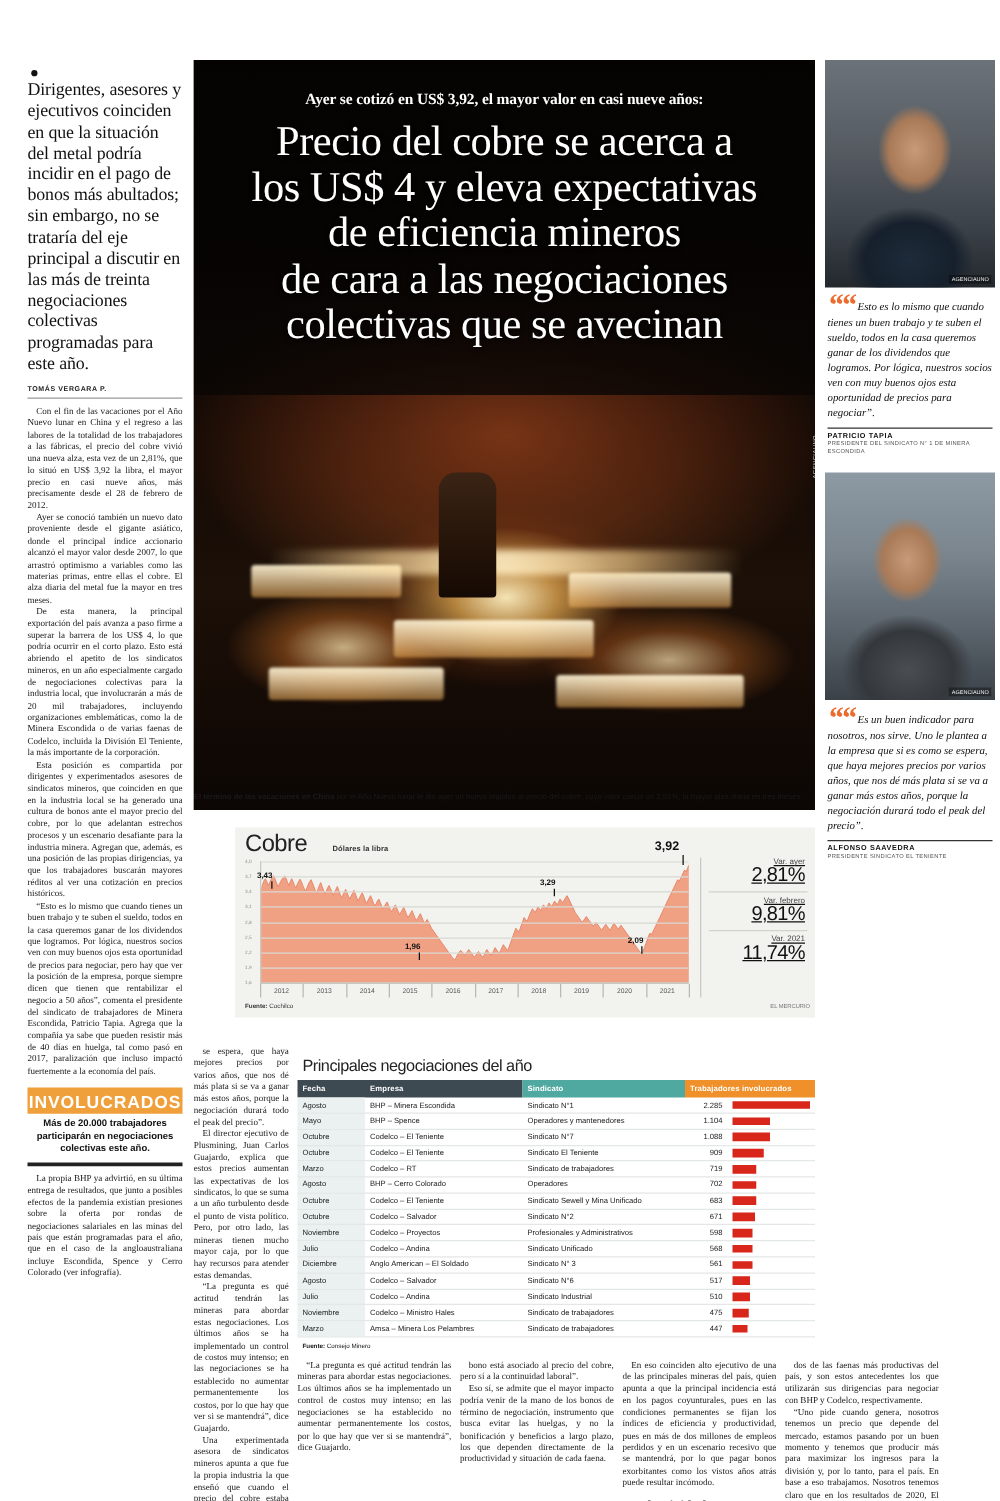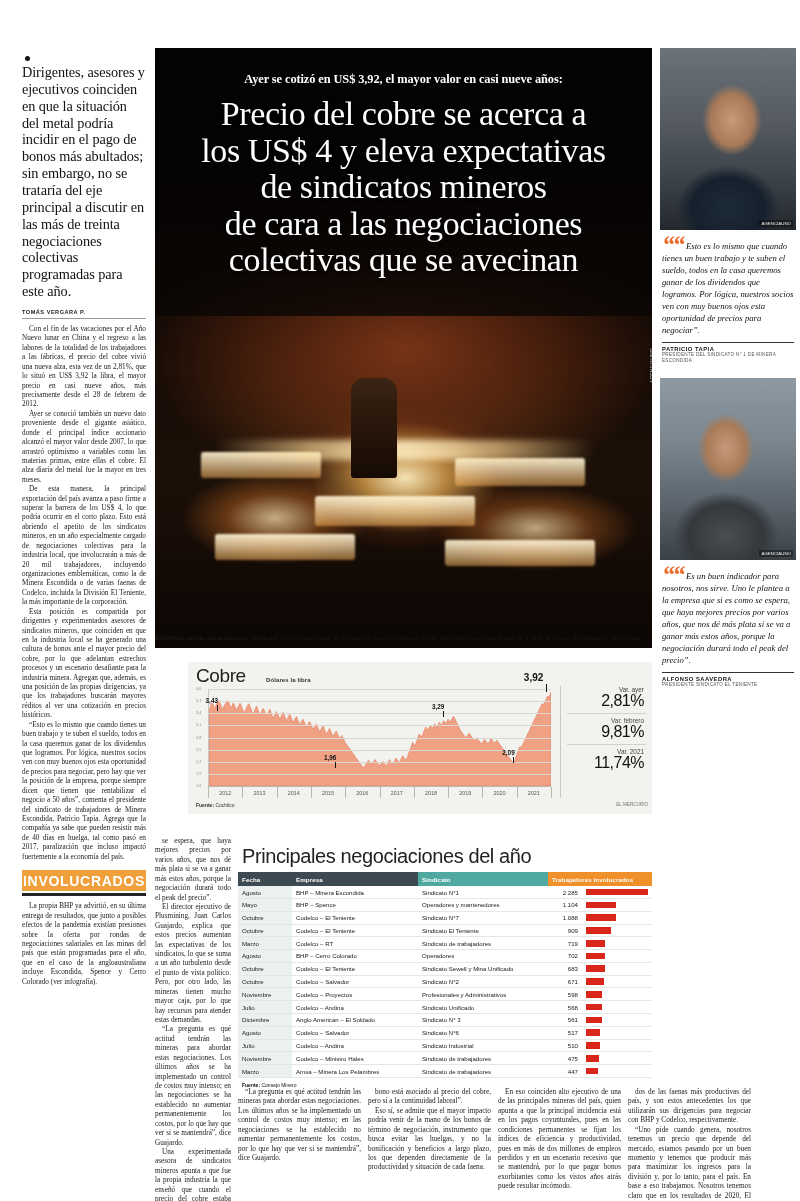--- a/index.html
+++ b/index.html
@@ -168,21 +168,21 @@
     white-space:nowrap;
   }
   .marker.big { font-size:10px; }
   .marker-stem {
     position:absolute; width:0; border-left:0.8px solid #111;
   }
   .var-panel {
     position:absolute; left:372px; top:24px; width:86px; height:112px;
     border-left:0.7px solid #c9c9c4; padding-left:6px;
   }
-  .var-block { text-align:right; padding-right:2px; }
+  .var-block { text-align:right; padding-right:2px;text-decoration:underline; }
   .var-label {
     font-family:"Liberation Sans", sans-serif; font-size:6.4px; color:#444;
     margin-bottom:0px;
   }
   .var-value {
     font-family:"Liberation Sans", sans-serif; font-size:16px; color:#111;
     letter-spacing:-0.5px; line-height:1.05;
   }
   .var-sep { height:0; border-top:0.7px solid #d2d2cd; margin:3px 0 3px 0; }
   .chart-source {
@@ -194,21 +194,21 @@
     position:absolute; right:4px; top:140px;
     font-family:"Liberation Sans", sans-serif; font-size:4.6px; color:#777;
   }
 
   
   .table-panel {
     position:absolute; left:238px; top:800px; width:414px; height:240px;
     background:#ffffff;
   }
   .tbl-title {
-    font-family:"Liberation Sans", sans-serif; font-size:20px;
+    font-family:"Liberation Sans", sans-serif; font-size:13px;
     color:#222; letter-spacing:-0.4px; padding:3px 0 4px 4px;
   }
   table.negos { width:100%; border-collapse:collapse; table-layout:fixed; }
   table.negos th {
     font-family:"Liberation Sans", sans-serif; font-size:6.2px;
     font-weight:bold; color:#ffffff; text-align:left;
     padding:3.6px 4px; letter-spacing:0.1px;
   }
   th.c-fecha, th.c-empresa { background:#3E4A52; }
   th.c-sind { background:#4FA9A0; }
@@ -300,20 +300,21 @@
       <div id="col1-slot">
           <p>Con el fin de las vacaciones por el Año Nuevo lunar en China y el regreso a las labores de la totalidad de los trabajadores a las fábricas, el precio del cobre vivió una nueva alza, esta vez de un 2,81%, que lo situó en US$ 3,92 la libra, el mayor precio en casi nueve años, más precisamente desde el 28 de febrero de 2012.</p>
           <p>Ayer se conoció también un nuevo dato proveniente desde el gigante asiático, donde el principal índice accionario alcanzó el mayor valor desde 2007, lo que arrastró optimismo a variables como las materias primas, entre ellas el cobre. El alza diaria del metal fue la mayor en tres meses.</p>
           <p>De esta manera, la principal exportación del país avanza a paso firme a superar la barrera de los US$ 4, lo que podría ocurrir en el corto plazo. Esto está abriendo el apetito de los sindicatos mineros, en un año especialmente cargado de negociaciones colectivas para la industria local, que involucrarán a más de 20 mil trabajadores, incluyendo organizaciones emblemáticas, como la de Minera Escondida o de varias faenas de Codelco, incluida la División El Teniente, la más importante de la corporación.</p>
           <p>Esta posición es compartida por dirigentes y experimentados asesores de sindicatos mineros, que coinciden en que en la industria local se ha generado una cultura de bonos ante el mayor precio del cobre, por lo que adelantan estrechos procesos y un escenario desafiante para la industria minera. Agregan que, además, es una posición de las propias dirigencias, ya que los trabajadores buscarán mayores réditos al ver una cotización en precios históricos.</p>
           <p>“Esto es lo mismo que cuando tienes un buen trabajo y te suben el sueldo, todos en la casa queremos ganar de los dividendos que logramos. Por lógica, nuestros socios ven con muy buenos ojos esta oportunidad de precios para negociar, pero hay que ver la posición de la empresa, porque siempre dicen que tienen que rentabilizar el negocio a 50 años”, comenta el presidente del sindicato de trabajadores de Minera Escondida, Patricio Tapia. Agrega que la compañía ya sabe que pueden resistir más de 40 días en huelga, tal como pasó en 2017, paralización que incluso impactó fuertemente a la economía del país.</p>
         </div>
     </div>
     <div class="involucrados">
       <div class="inv-title">INVOLUCRADOS</div>
+      <div class="inv-body">Más de 20.000 trabajadores participarán en negociaciones colectivas este año.</div>
       <div class="inv-rule"></div>
     </div>
     <div class="bodytext">
       <div id="col1b-slot">
           <p>La propia BHP ya advirtió, en su última entrega de resultados, que junto a posibles efectos de la pandemia existían presiones sobre la oferta por rondas de negociaciones salariales en las minas del país que están programadas para el año, que en el caso de la angloaustraliana incluye Escondida, Spence y Cerro Colorado (ver infografía).</p>
         </div>
     </div>
   </div>
 
   <div class="hero">
@@ -323,21 +324,21 @@
     <div class="hero-slab" style="left:160px; top:448px; width:160px; height:30px;"></div>
     <div class="hero-slab" style="left:60px; top:486px; width:140px; height:26px;"></div>
     <div class="hero-slab" style="left:290px; top:492px; width:150px; height:26px;"></div>
     <div class="hero-beam"></div>
     <div class="hero-figure"></div>
     <div class="hero-dark-top"></div>
     <div class="kicker">Ayer se cotizó en US$ 3,92, el mayor valor en casi nueve años:</div>
     <div class="headline">
       <div>Precio del cobre se acerca a</div>
       <div>los US$ 4 y eleva expectativas</div>
-      <div>de sindicatos mineros</div>
+      <div>de eficiencia mineros</div>
       <div>de cara a las negociaciones</div>
       <div>colectivas que se avecinan</div>
     </div>
     <div class="photo-credit">AGENCIAUNO</div>
   </div>
 
   <div class="caption">
     <b>El término de las vacaciones en China</b><span> por el Año Nuevo lunar le dio ayer un nuevo impulso al precio del cobre, cuyo valor creció un 2,81%, la mayor alza diaria en tres meses.</span>
   </div>
 

